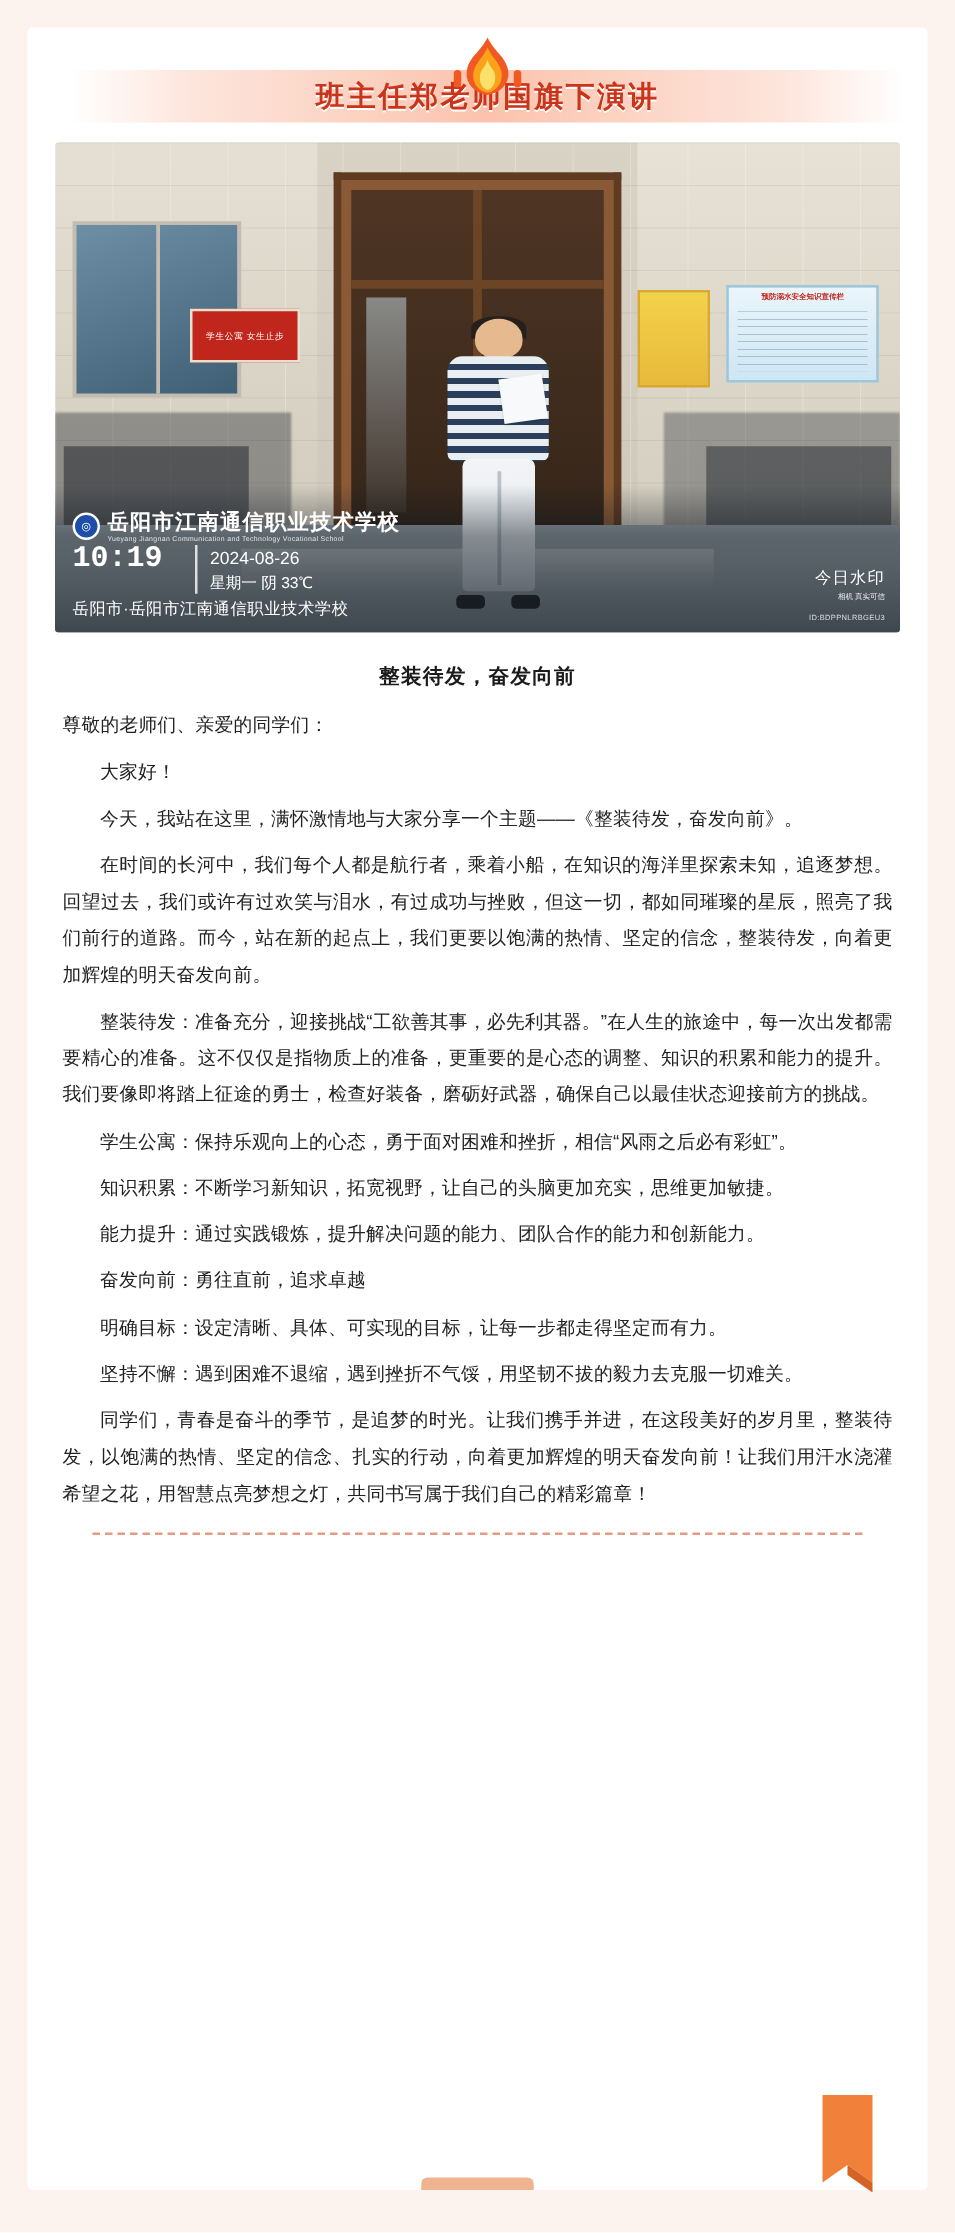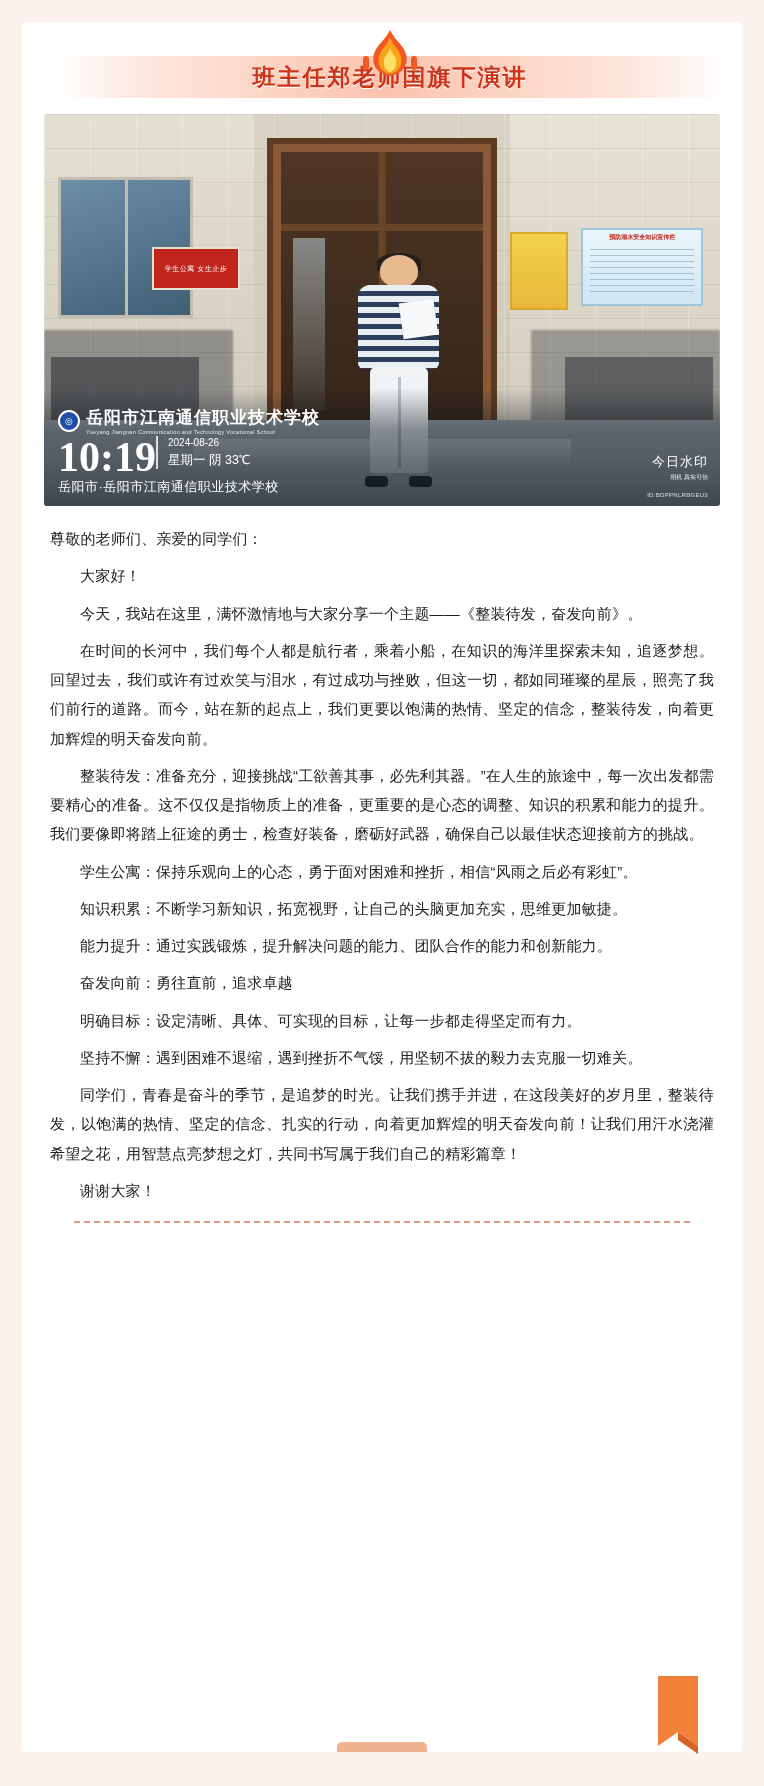--- a/index.html
+++ b/index.html
@@ -229,29 +229,29 @@
   .wm-logo-badge {
     width:22px; height:22px; border-radius:50%;
     background:#1d4ea8; border:2px solid #fff;
     display:flex;align-items:center;justify-content:center;
     font-size:9px; color:#fff;
   }
   .wm-logo-text .l1 { font-size:17px; font-weight:bold; letter-spacing:1px; }
   .wm-logo-text .l2 { font-size:5.5px; opacity:.85; letter-spacing:.3px; }
   .wm-time {
     position:absolute; left:14px; top:48px;
-    font-size:42px; font-weight:bold; line-height:1;
-    font-family:Liberation Serif, serif;
+    font-size:24px; font-weight:bold; line-height:1;
+    font-family:Liberation Mono, monospace;
   }
   .wm-datewrap {
     position:absolute; left:112px; top:48px;
     border-left:2px solid rgba(255,255,255,.8);
     padding-left:10px;
   }
-  .wm-date { font-size:10px; line-height:1.45; }
+  .wm-date { font-size:14px; line-height:1.45; }
   .wm-week { font-size:12.5px; line-height:1.45; }
   .wm-place {
     position:absolute; left:14px; bottom:10px;
     font-size:13px; letter-spacing:.5px;
   }
   .wm-brand {
     position:absolute; right:12px; bottom:24px;
     text-align:right;
   }
   .wm-brand .b1 { font-size:13px; letter-spacing:1px;margin-left:13px; }
@@ -382,34 +382,34 @@
           <div class="wm-brand">
             <div class="b1">今日水印</div>
             <div class="b2">相机  真实可信</div>
           </div>
           <div class="wm-id">ID:BDPPNLRBGEU3</div>
         </div>
       </div>
     </div>
 
     <div class="article">
+      <div class="subtitle">整装待发，奋发向前</div>
       <div id="paras">
           <p class="para">尊敬的老师们、亲爱的同学们：</p>
           <p class="para indent">大家好！</p>
           <p class="para indent">今天，我站在这里，满怀激情地与大家分享一个主题——《整装待发，奋发向前》。</p>
           <p class="para indent">在时间的长河中，我们每个人都是航行者，乘着小船，在知识的海洋里探索未知，追逐梦想。回望过去，我们或许有过欢笑与泪水，有过成功与挫败，但这一切，都如同璀璨的星辰，照亮了我们前行的道路。而今，站在新的起点上，我们更要以饱满的热情、坚定的信念，整装待发，向着更加辉煌的明天奋发向前。</p>
           <p class="para indent">整装待发：准备充分，迎接挑战“工欲善其事，必先利其器。”在人生的旅途中，每一次出发都需要精心的准备。这不仅仅是指物质上的准备，更重要的是心态的调整、知识的积累和能力的提升。我们要像即将踏上征途的勇士，检查好装备，磨砺好武器，确保自己以最佳状态迎接前方的挑战。</p>
           <p class="para indent">学生公寓：保持乐观向上的心态，勇于面对困难和挫折，相信“风雨之后必有彩虹”。</p>
           <p class="para indent">知识积累：不断学习新知识，拓宽视野，让自己的头脑更加充实，思维更加敏捷。</p>
           <p class="para indent">能力提升：通过实践锻炼，提升解决问题的能力、团队合作的能力和创新能力。</p>
           <p class="para indent">奋发向前：勇往直前，追求卓越</p>
           <p class="para indent">明确目标：设定清晰、具体、可实现的目标，让每一步都走得坚定而有力。</p>
           <p class="para indent">坚持不懈：遇到困难不退缩，遇到挫折不气馁，用坚韧不拔的毅力去克服一切难关。</p>
           <p class="para indent">同学们，青春是奋斗的季节，是追梦的时光。让我们携手并进，在这段美好的岁月里，整装待发，以饱满的热情、坚定的信念、扎实的行动，向着更加辉煌的明天奋发向前！让我们用汗水浇灌希望之花，用智慧点亮梦想之灯，共同书写属于我们自己的精彩篇章！</p>
-          <p class="para indent">谢谢大家！</p>
         </div>
       <div class="divider"></div>
     </div>
 
     <svg class="ribbon" viewBox="0 0 52 78">
       <path d="M6 0 L46 0 L46 70 L26 56 L6 70 Z" fill="#f0803a"></path>
       <path d="M26 56 L46 70 L46 78 L26 64 Z" fill="#d66326"></path>
     </svg>
 
     <div class="bottom-strip">

